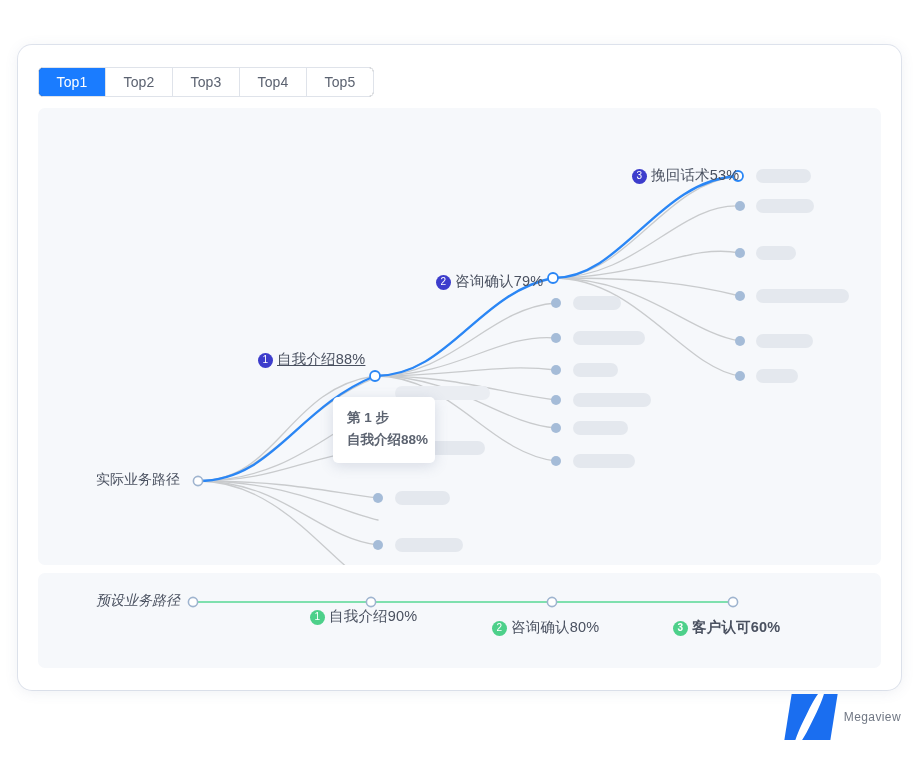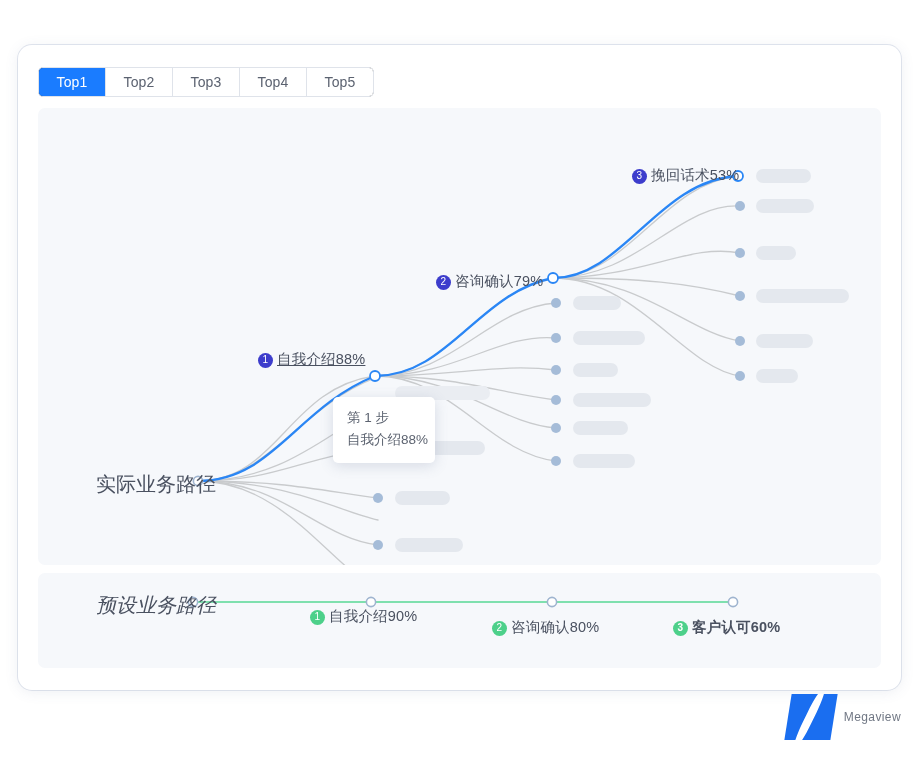--- a/index.html
+++ b/index.html
@@ -75,21 +75,21 @@
   
   .node-label{
     position:absolute;
     font-size:14.5px;
     color:#4a5160;
     white-space:nowrap;
     letter-spacing:.2px;
   }
   .root-label{
     position:absolute;
-    font-size:20px;
+    font-size:14px;
     color:#4a5160;
     white-space:nowrap;
   }
   .badge{
     display:inline-flex;
     align-items:center;justify-content:center;
     width:15px;height:15px;
     border-radius:50%;
     font-size:10px;
     color:#fff;
@@ -105,20 +105,21 @@
   #tooltip{
     position:absolute;
     left:315px;top:352px;
     width:100px;
     background:#ffffff;
     border-radius:5px;
     box-shadow:0 3px 14px rgba(90,105,140,.20);
     padding:10px 2px 12px 14px;
     box-sizing:border-box;
     width:102px;
+    font-weight:bold;
   }
   #tooltip .tt-line{
     font-size:13.5px;
     color:#5c6370;
     line-height:22px;
     white-space:nowrap;
   }
 
   
   #logo{

